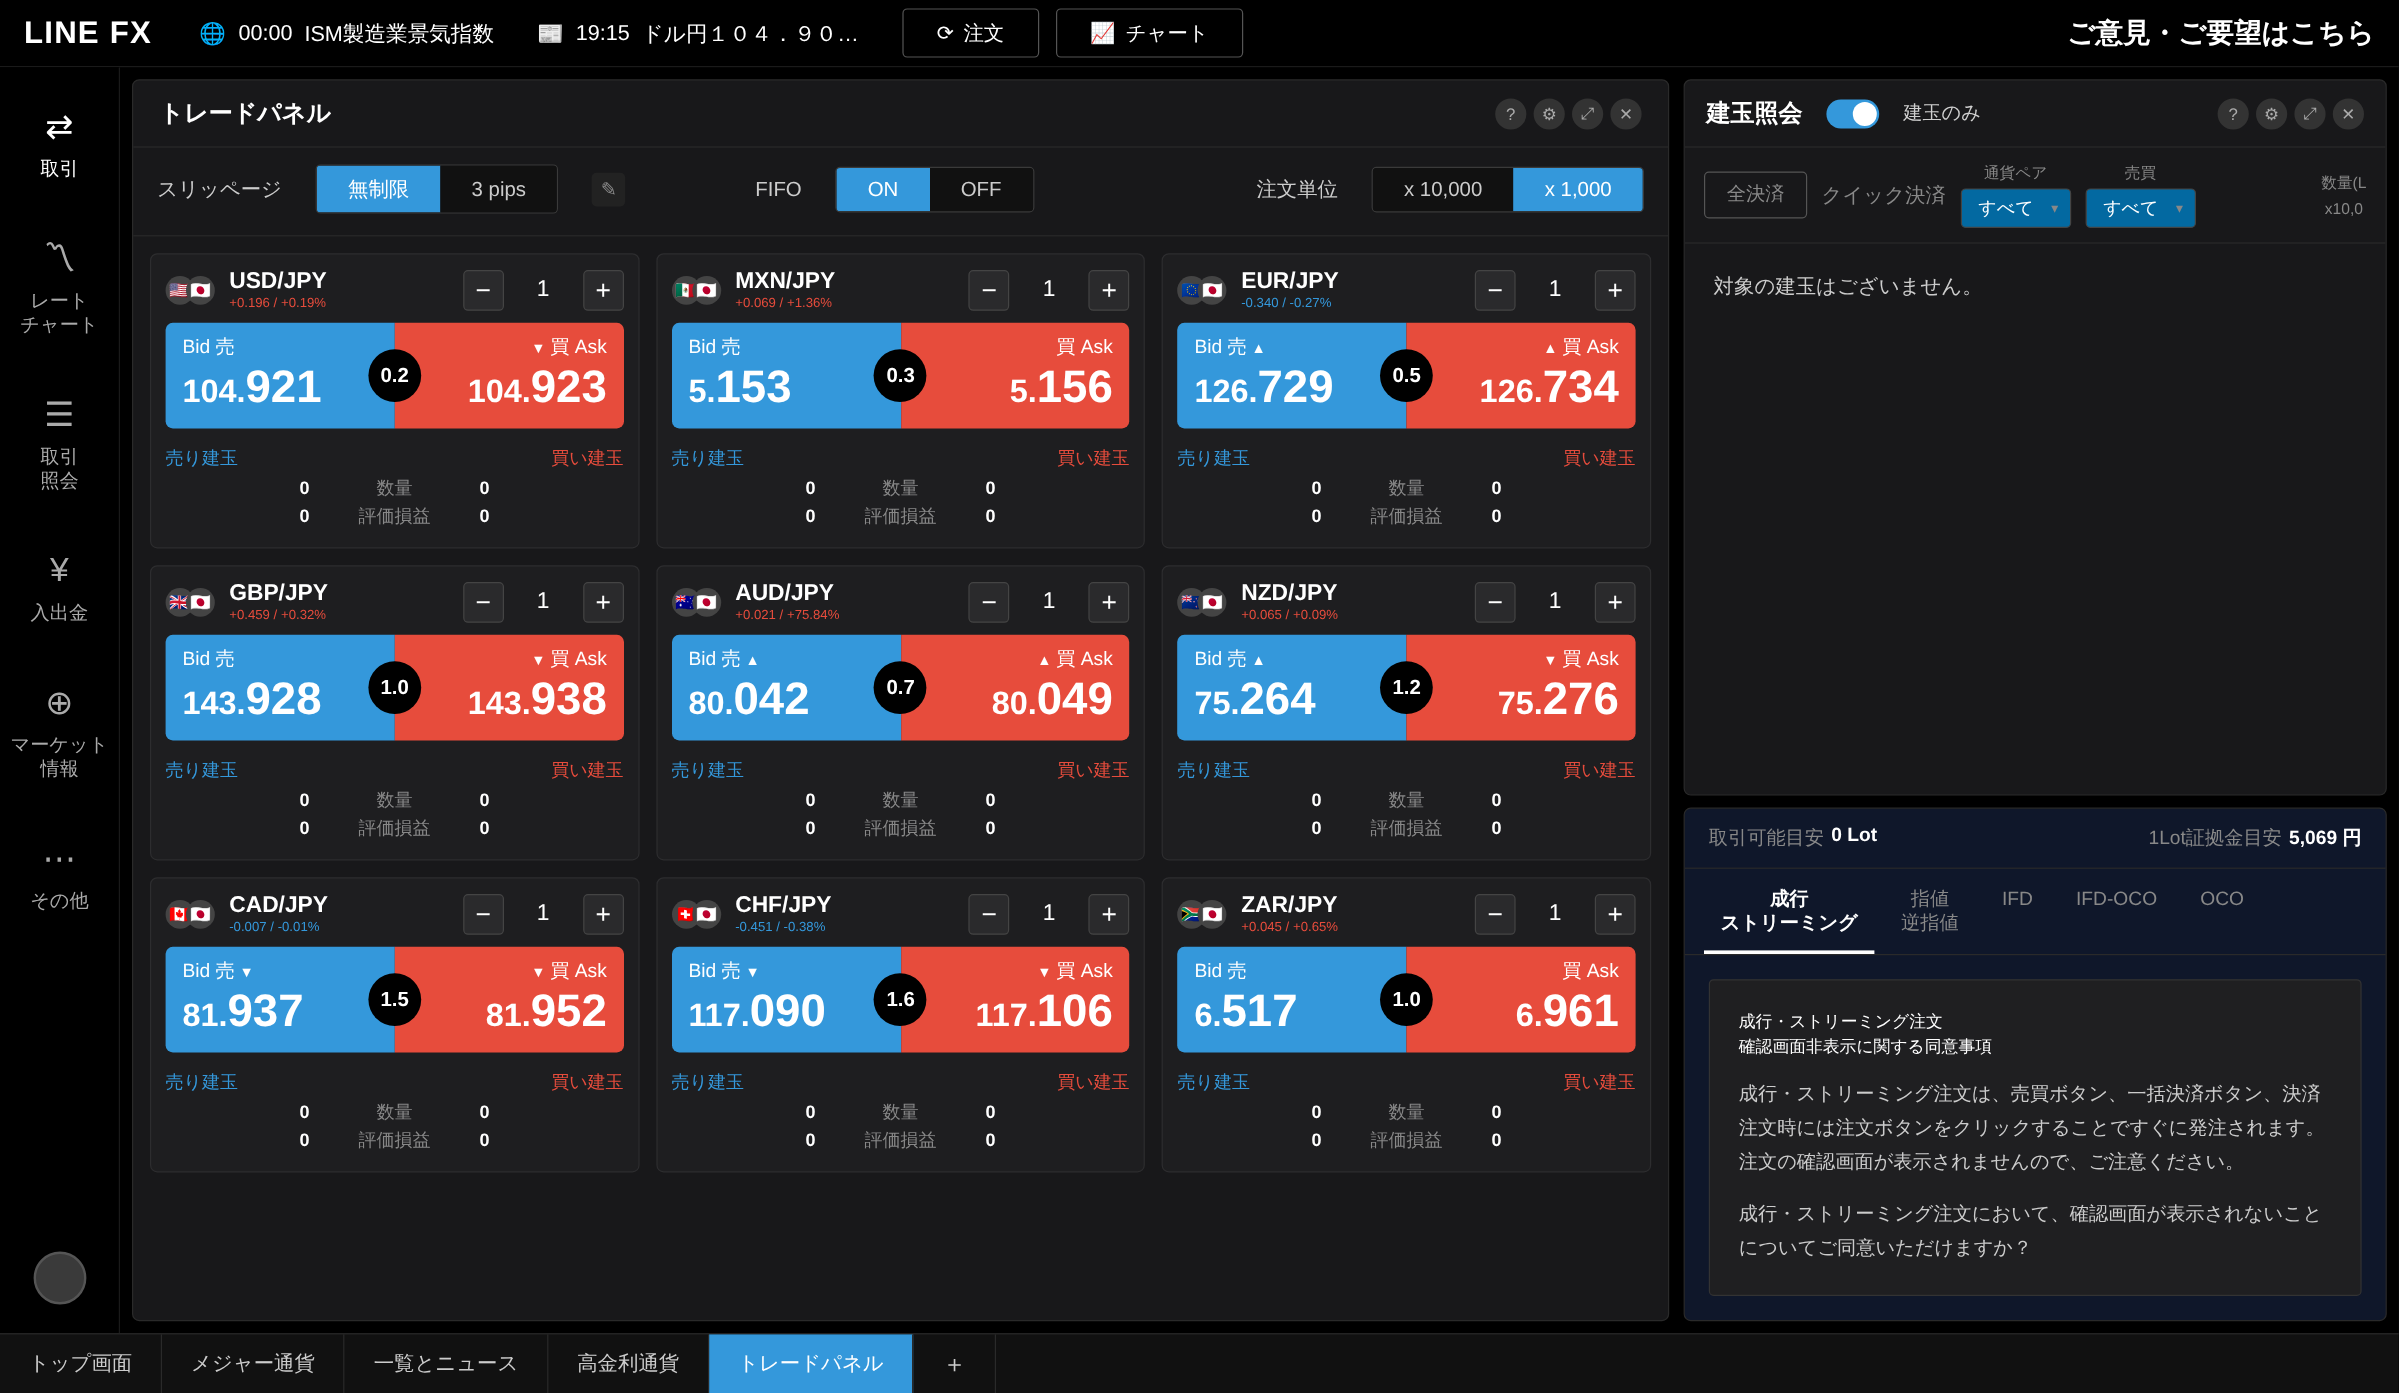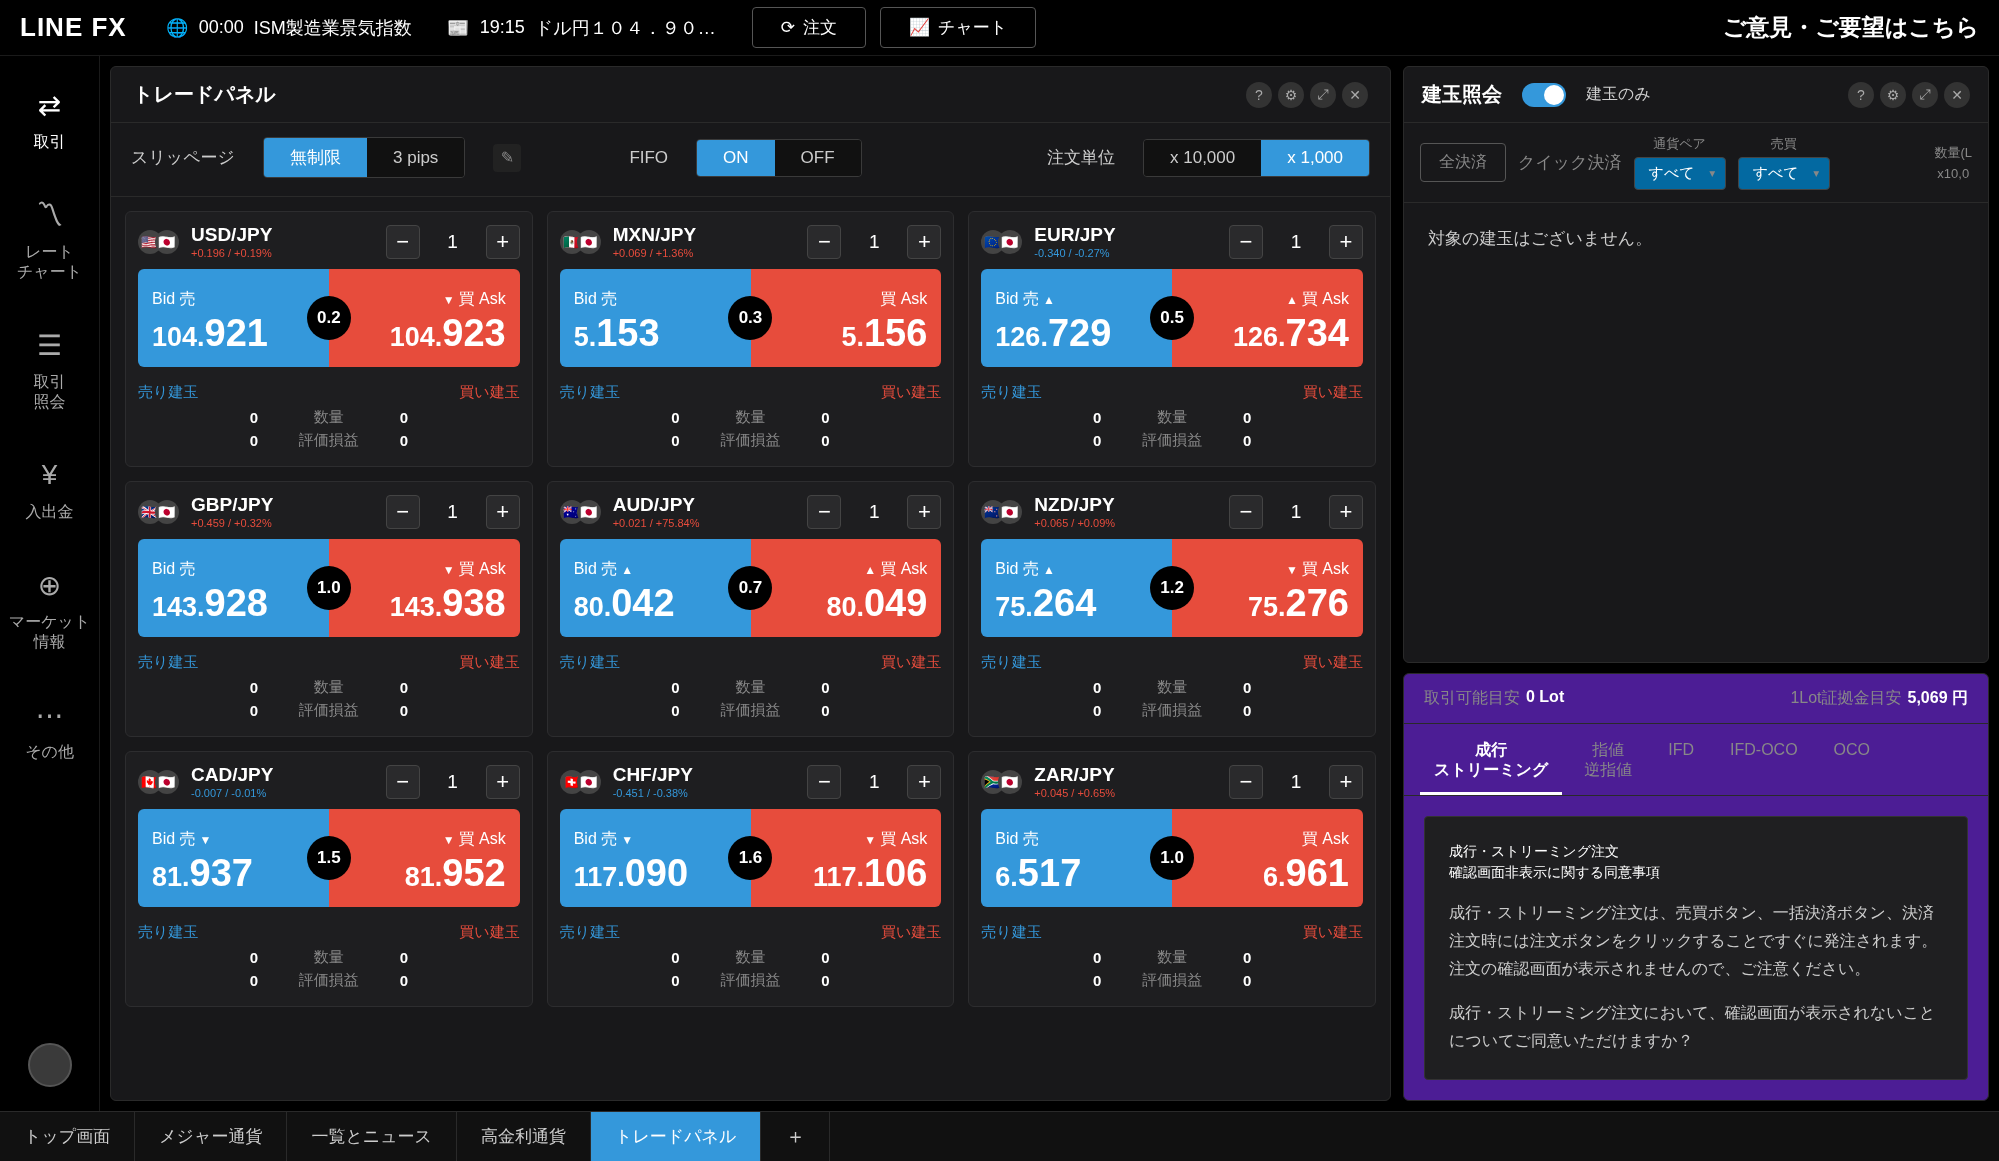--- a/index.html
+++ b/index.html
@@ -51,21 +51,21 @@
 .flag + .flag { margin-left: -7px; }
 .pair-name { font-size: 19px; font-weight: 700; color: #fff; }
 .pair-change { font-size: 11px; margin-top: 1px; }
 .pair-change.pos { color: #e74c3c; }
 .pair-change.neg { color: #3498db; }
 .qty-ctrl { margin-left: auto; display: flex; align-items: center; gap: 8px; }
 .step-btn { width: 34px; height: 34px; border: 1px solid #444; background: #2a2a2c; color: #fff; border-radius: 4px; font-size: 22px; cursor: pointer; }
 .qty-val { width: 50px; text-align: center; font-size: 19px; color: #fff; }
 
 .bidask { display: flex; border-radius: 6px; overflow: visible; position: relative; margin-bottom: 16px; }
-.bid, .ask { flex: 1; padding: 20px 14px 12px; cursor: pointer; }
+.bid, .ask { flex: 1; padding: 10px 14px 12px; cursor: pointer; }
 .bid { background: #3498db; color: #fff; border-radius: 6px 0 0 6px; }
 .ask { background: #e74c3c; color: #fff; text-align: right; border-radius: 0 6px 6px 0; }
 .ba-label { font-size: 16px; margin-bottom: 2px; display: flex; align-items: center; gap: 4px; }
 .ask .ba-label { justify-content: flex-end; }
 .ba-price { font-size: 27px; font-weight: 700; }
 .ba-price .big { font-size: 38px; font-weight: 800; }
 .spread { position: absolute; left: 50%; top: 50%; transform: translate(-50%, -50%); width: 44px; height: 44px; background: #000; border-radius: 50%; display: flex; align-items: center; justify-content: center; font-size: 17px; font-weight: 700; color: #fff; }
 .tri { font-size: 12px; }
 
 .pos-row { display: flex; font-size: 15px; color: #3498db; margin-bottom: 6px; }
@@ -82,21 +82,21 @@
 .toggle-sw { width: 44px; height: 24px; background: #3498db; border-radius: 12px; position: relative; cursor: pointer; }
 .toggle-sw::after { content: ''; position: absolute; right: 2px; top: 2px; width: 20px; height: 20px; background: #fff; border-radius: 50%; }
 .filter-row { display: flex; align-items: center; padding: 12px 16px; gap: 12px; border-bottom: 1px solid #2a2a2a; }
 .btn-outline { border: 1px solid #555; background: transparent; padding: 8px 18px; border-radius: 4px; color: #888; font-size: 16px; }
 .filter-block { display: flex; flex-direction: column; gap: 4px; align-items: center; }
 .filter-label { font-size: 13px; color: #888; }
 .select { border: 1px solid #444; background: #0369a1; color: #fff; padding: 6px 30px 6px 14px; border-radius: 4px; font-size: 15px; position: relative; cursor: pointer; font-family: Liberation Mono, monospace; }
 .select::after { content: '▾'; position: absolute; right: 8px; color: #888; }
 .empty-msg { padding: 24px; font-size: 17px; color: #ccc; }
 
-.order-panel { background: #4c1d95; border: 1px solid #2a2a2a; border-radius: 6px; }
+.order-panel { background: #0f172a; border: 1px solid #2a2a2a; border-radius: 6px; }
 .margin-info { display: flex; padding: 14px 20px; font-size: 16px; color: #888; border-bottom: 1px solid #2a2a2a; }
 .margin-info .v { color: #fff; font-weight: 700; margin-left: 6px; }
 .order-tabs { display: flex; padding: 10px 16px 0; gap: 8px; border-bottom: 1px solid #2a2a2a; }
 .otab { padding: 6px 14px 12px; font-size: 16px; color: #888; cursor: pointer; text-align: center; line-height: 1.25; white-space: pre; }
 .otab.active { color: #fff; border-bottom: 3px solid #fff; font-weight: 700; }
 .disclaimer-box { margin: 20px; background: #1f1f21; border: 1px solid #333; border-radius: 4px; padding: 24px; font-size: 16px; line-height: 1.75; color: #ccc; }
 .disclaimer-box h3 { color: #fff; font-size: 14px; text-align: left; margin-bottom: 16px; font-weight: 400; line-height: 1.5; }
 
 
 .bottom-tabs { height: 50px; display: flex; background: #111; border-top: 1px solid #2a2a2a; }

